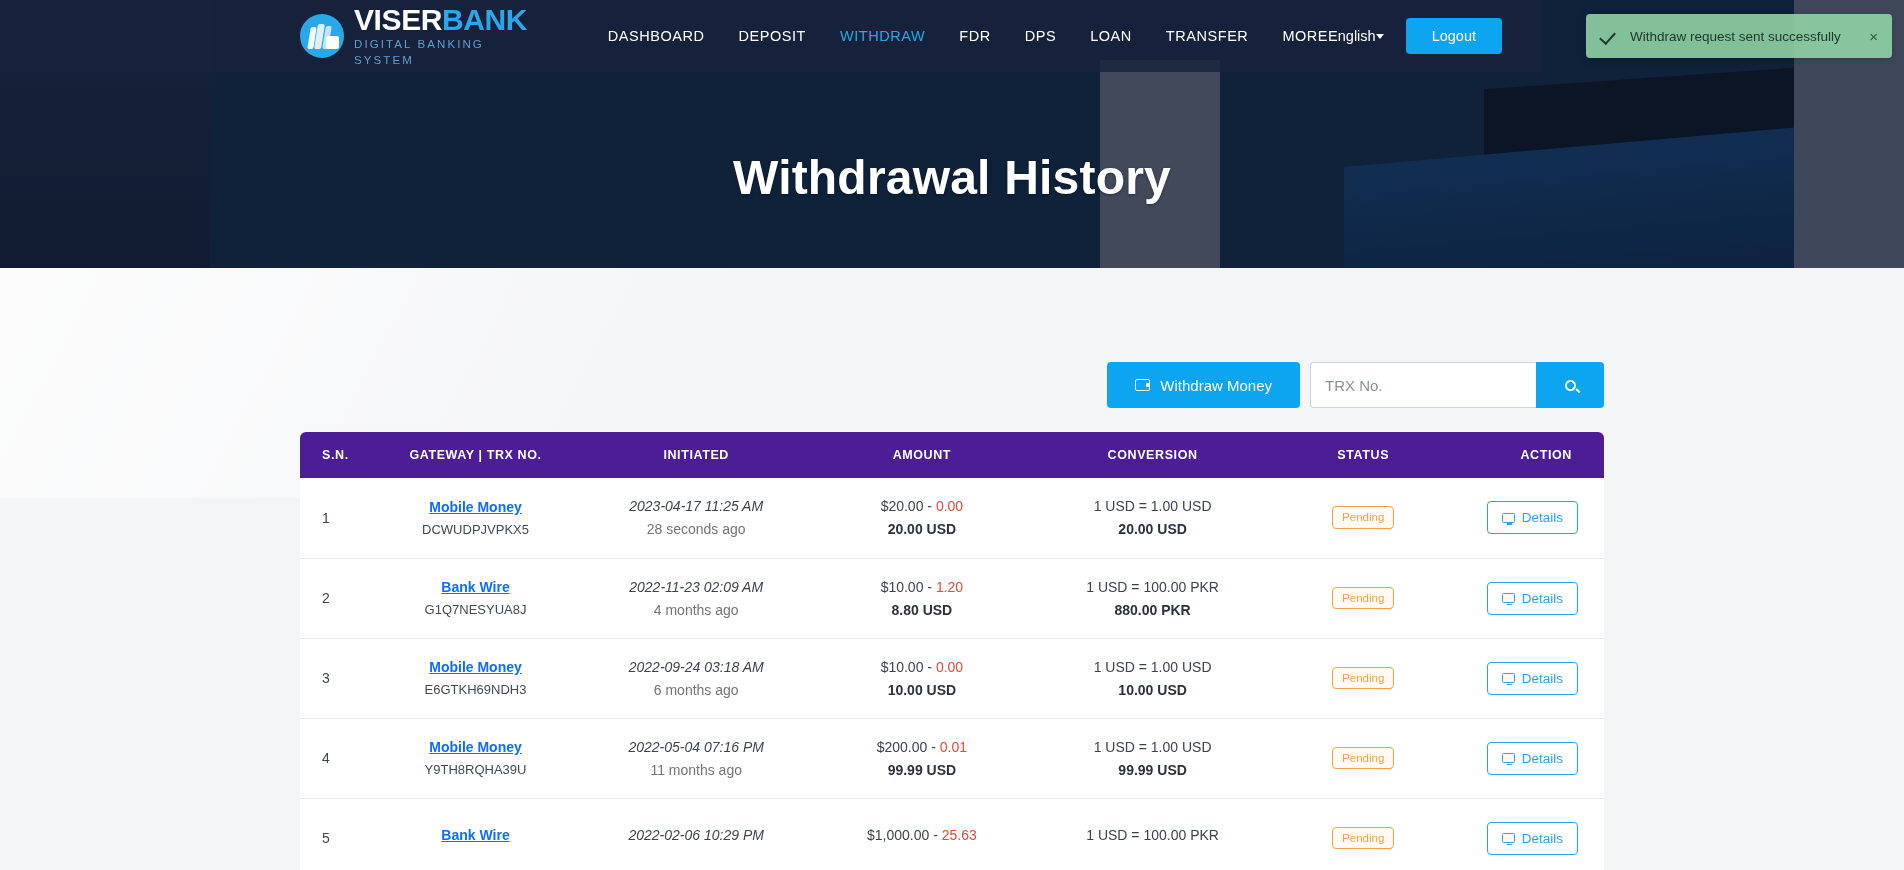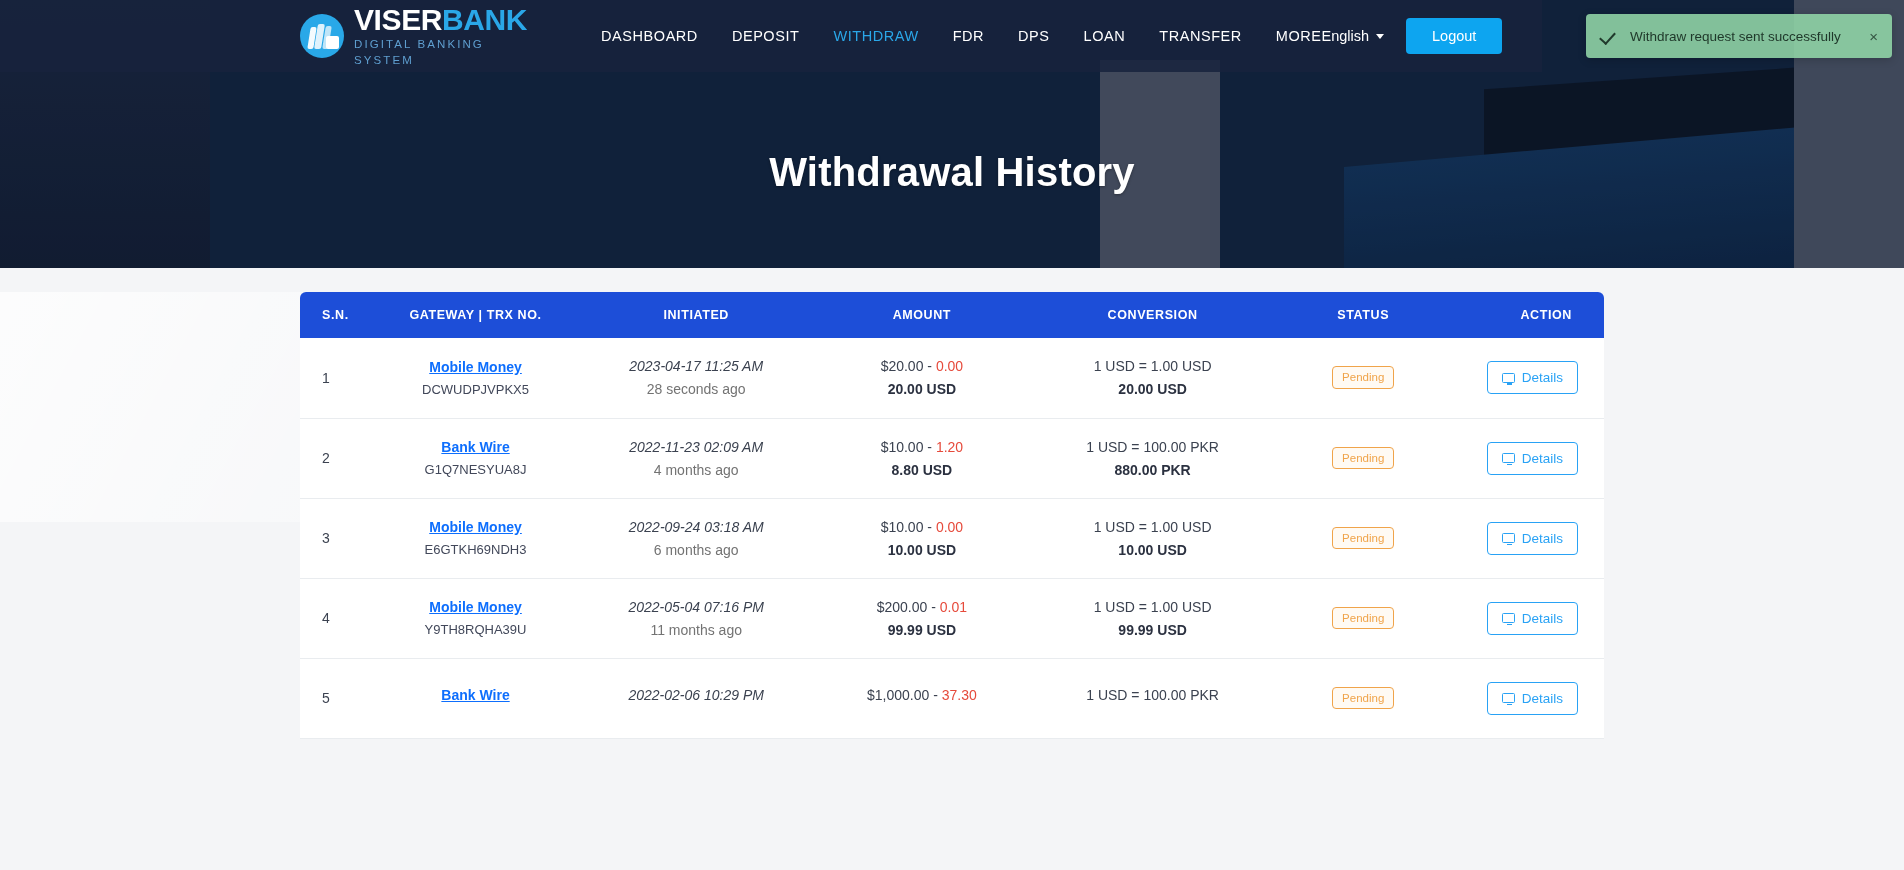--- a/index.html
+++ b/index.html
@@ -90,21 +90,21 @@
     position: absolute;
     inset: 0;
     background: rgba(16, 28, 48, 0.30);
   }
   .hero-title {
     position: absolute;
     left: 0; right: 0;
     top: 150px;
     text-align: center;
     color: #ffffff;
-    font-size: 40px;
+    font-size: 48px;
     font-weight: bold;
     letter-spacing: .2px;
     text-shadow: 0 1px 3px rgba(0,0,0,.35);
   }
 
   
   .navbar {
     position: absolute;
     left: 0; top: 0;
     width: 1542px;
@@ -167,21 +167,20 @@
   .nav-right {
     margin-left: auto;
     margin-right: 40px;
     display: flex;
     align-items: center;
     gap: 22px;
   }
   .lang {
     display: flex;
     align-items: center;
-    gap: 7px;
     color: #ffffff;
     font-size: 14.5px;
     cursor: pointer;
   }
   .caret {
     width: 0; height: 0;
     border-left: 4.5px solid transparent;
     border-right: 4.5px solid transparent;
     border-top: 5px solid #ffffff;
     display: inline-block;
@@ -347,21 +346,21 @@
 
   
   .table-wrap {
     margin-top: 24px;
     border-radius: 6px 6px 0 0;
     overflow: hidden;
     background: #fff;
   }
   table { width: 100%; border-collapse: collapse; }
   thead th {
-    background: #1d4ed8;
+    background: #4c1d95;
     color: #ffffff;
     font-size: 12.5px;
     letter-spacing: .6px;
     font-weight: bold;
     padding: 16px 10px;
     text-align: center;
     white-space: nowrap;
   }
   thead th.c-sn     { width: 70px;  text-align: left; padding-left: 22px; }
   thead th.c-gw     { width: 210px; margin-top: 32px; }
@@ -499,20 +498,32 @@
 
 <div class="toast">
   <span class="toast-check"></span>
   <span class="toast-msg">Withdraw request sent successfully</span>
   <button class="toast-close">×</button>
 </div>
 
 <div class="page-body">
   <div class="container">
 
+    <div class="toolbar">
+      <button class="withdraw-btn">
+        <span class="wallet-icon"></span>
+        <span>Withdraw Money</span>
+      </button>
+      <div class="search-group">
+        <input class="search-input" type="text" placeholder="TRX No." style="">
+        <button class="search-btn">
+          <span class="mag"></span>
+        </button>
+      </div>
+    </div>
 
     <div class="table-wrap">
       <table>
         <thead>
           <tr>
             <th class="c-sn">S.N.</th>
             <th class="c-gw">GATEWAY | TRX NO.</th>
             <th class="c-init">INITIATED</th>
             <th class="c-amt">AMOUNT</th>
             <th class="c-conv">CONVERSION</th>
@@ -621,21 +632,21 @@
               <td class="c-sn">5</td>
               <td>
                 <a class="gw-name" href="#">Bank Wire</a>
                 <span class="gw-trx"></span>
               </td>
               <td>
                 <span class="init-date">2022-02-06 10:29 PM</span>
                 <span class="init-ago"></span>
               </td>
               <td>
-                <span class="amt-top"><span>$1,000.00 - </span><span class="amt-charge">37.30</span></span>
+                <span class="amt-top"><span>$1,000.00 - </span><span class="amt-charge">25.63</span></span>
                 <span class="amt-bottom"></span>
               </td>
               <td>
                 <span class="conv-rate">1 USD = 100.00 PKR</span>
                 <span class="conv-amt"></span>
               </td>
               <td><span class="badge">Pending</span></td>
               <td class="c-action"><button class="details-btn">
                   <span class="monitor-icon"></span>
                   <span>Details</span>

